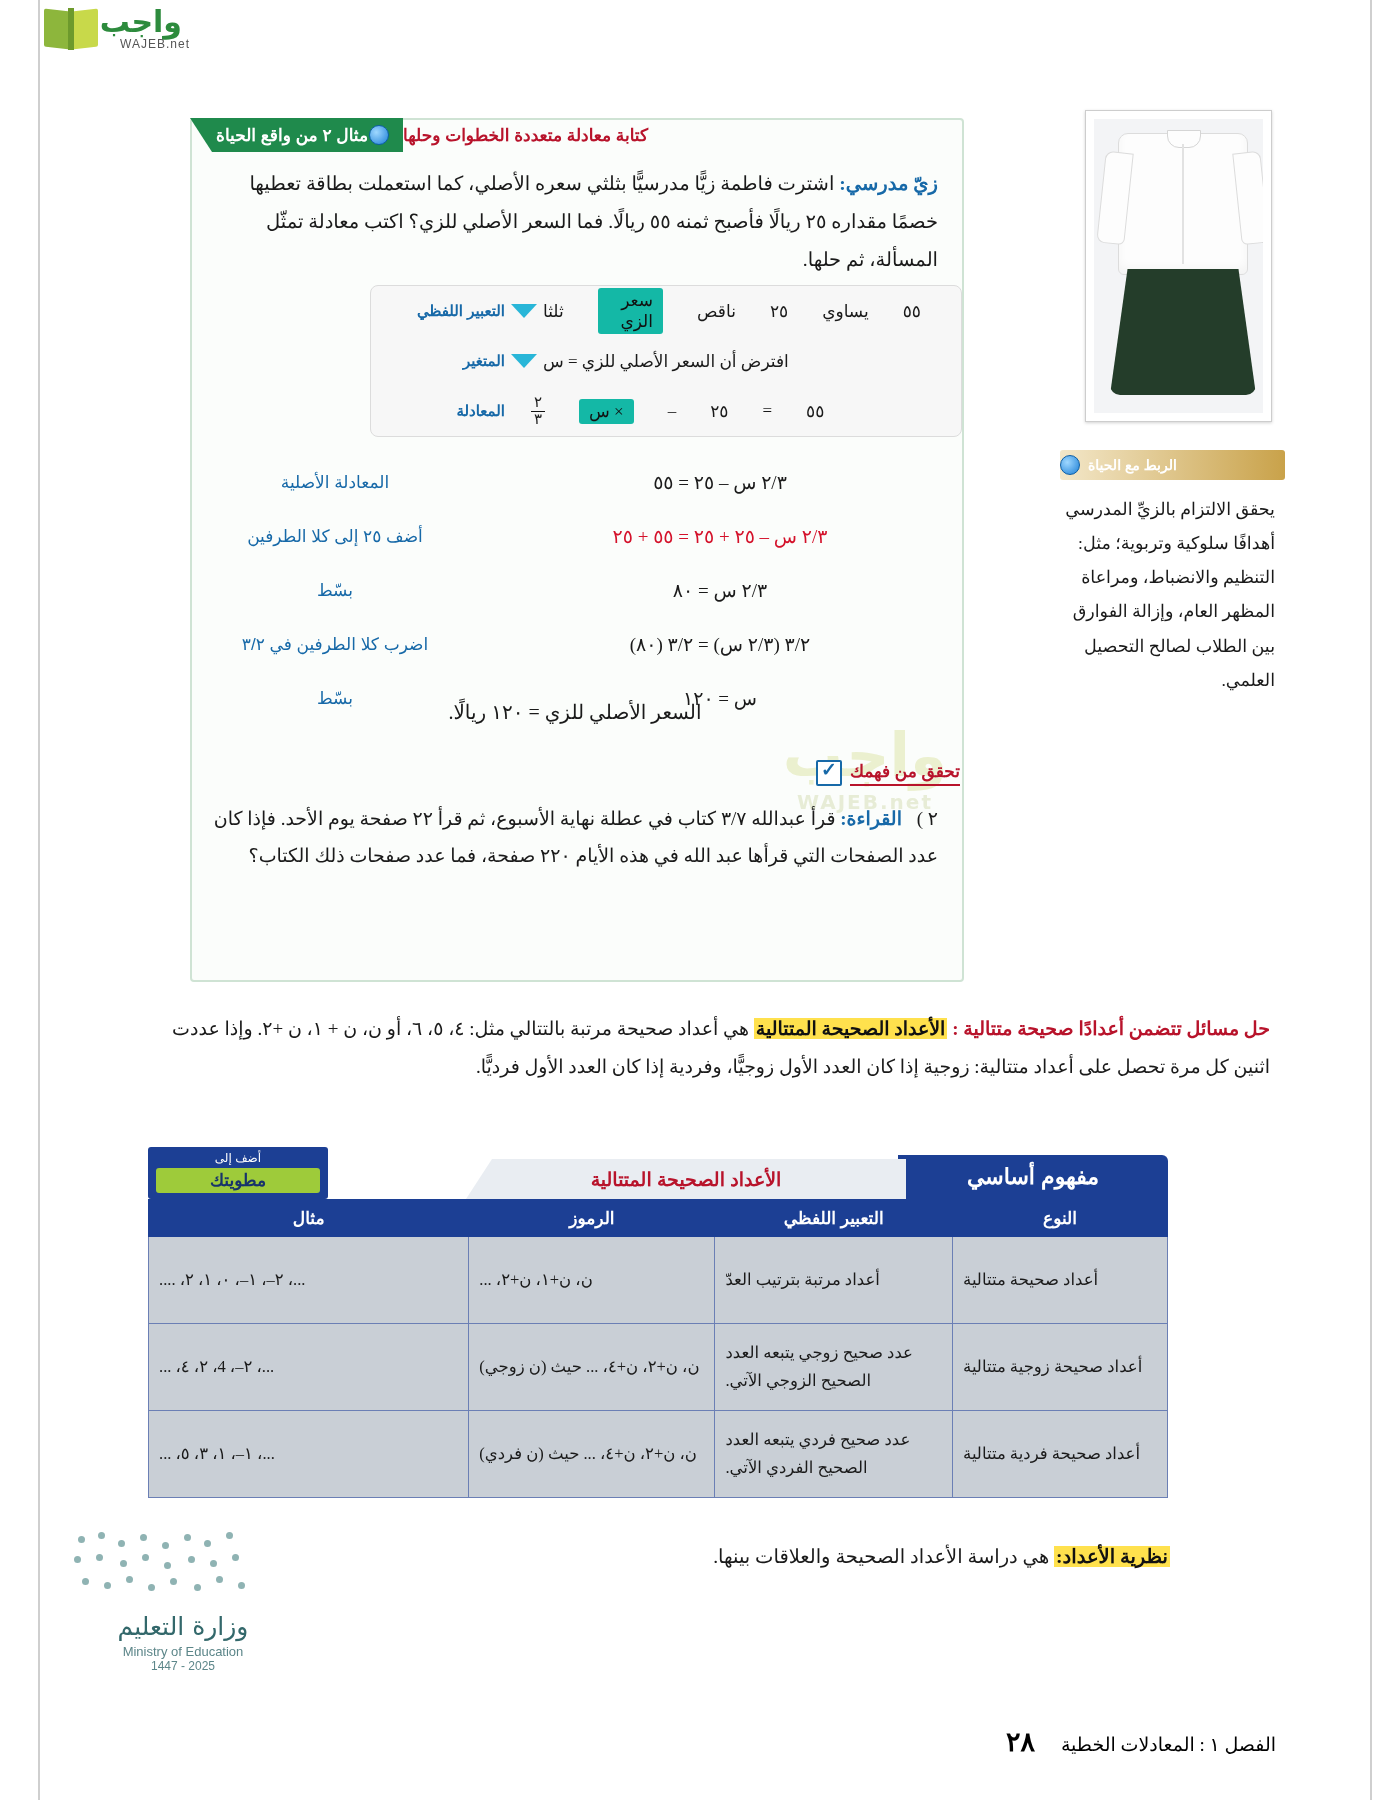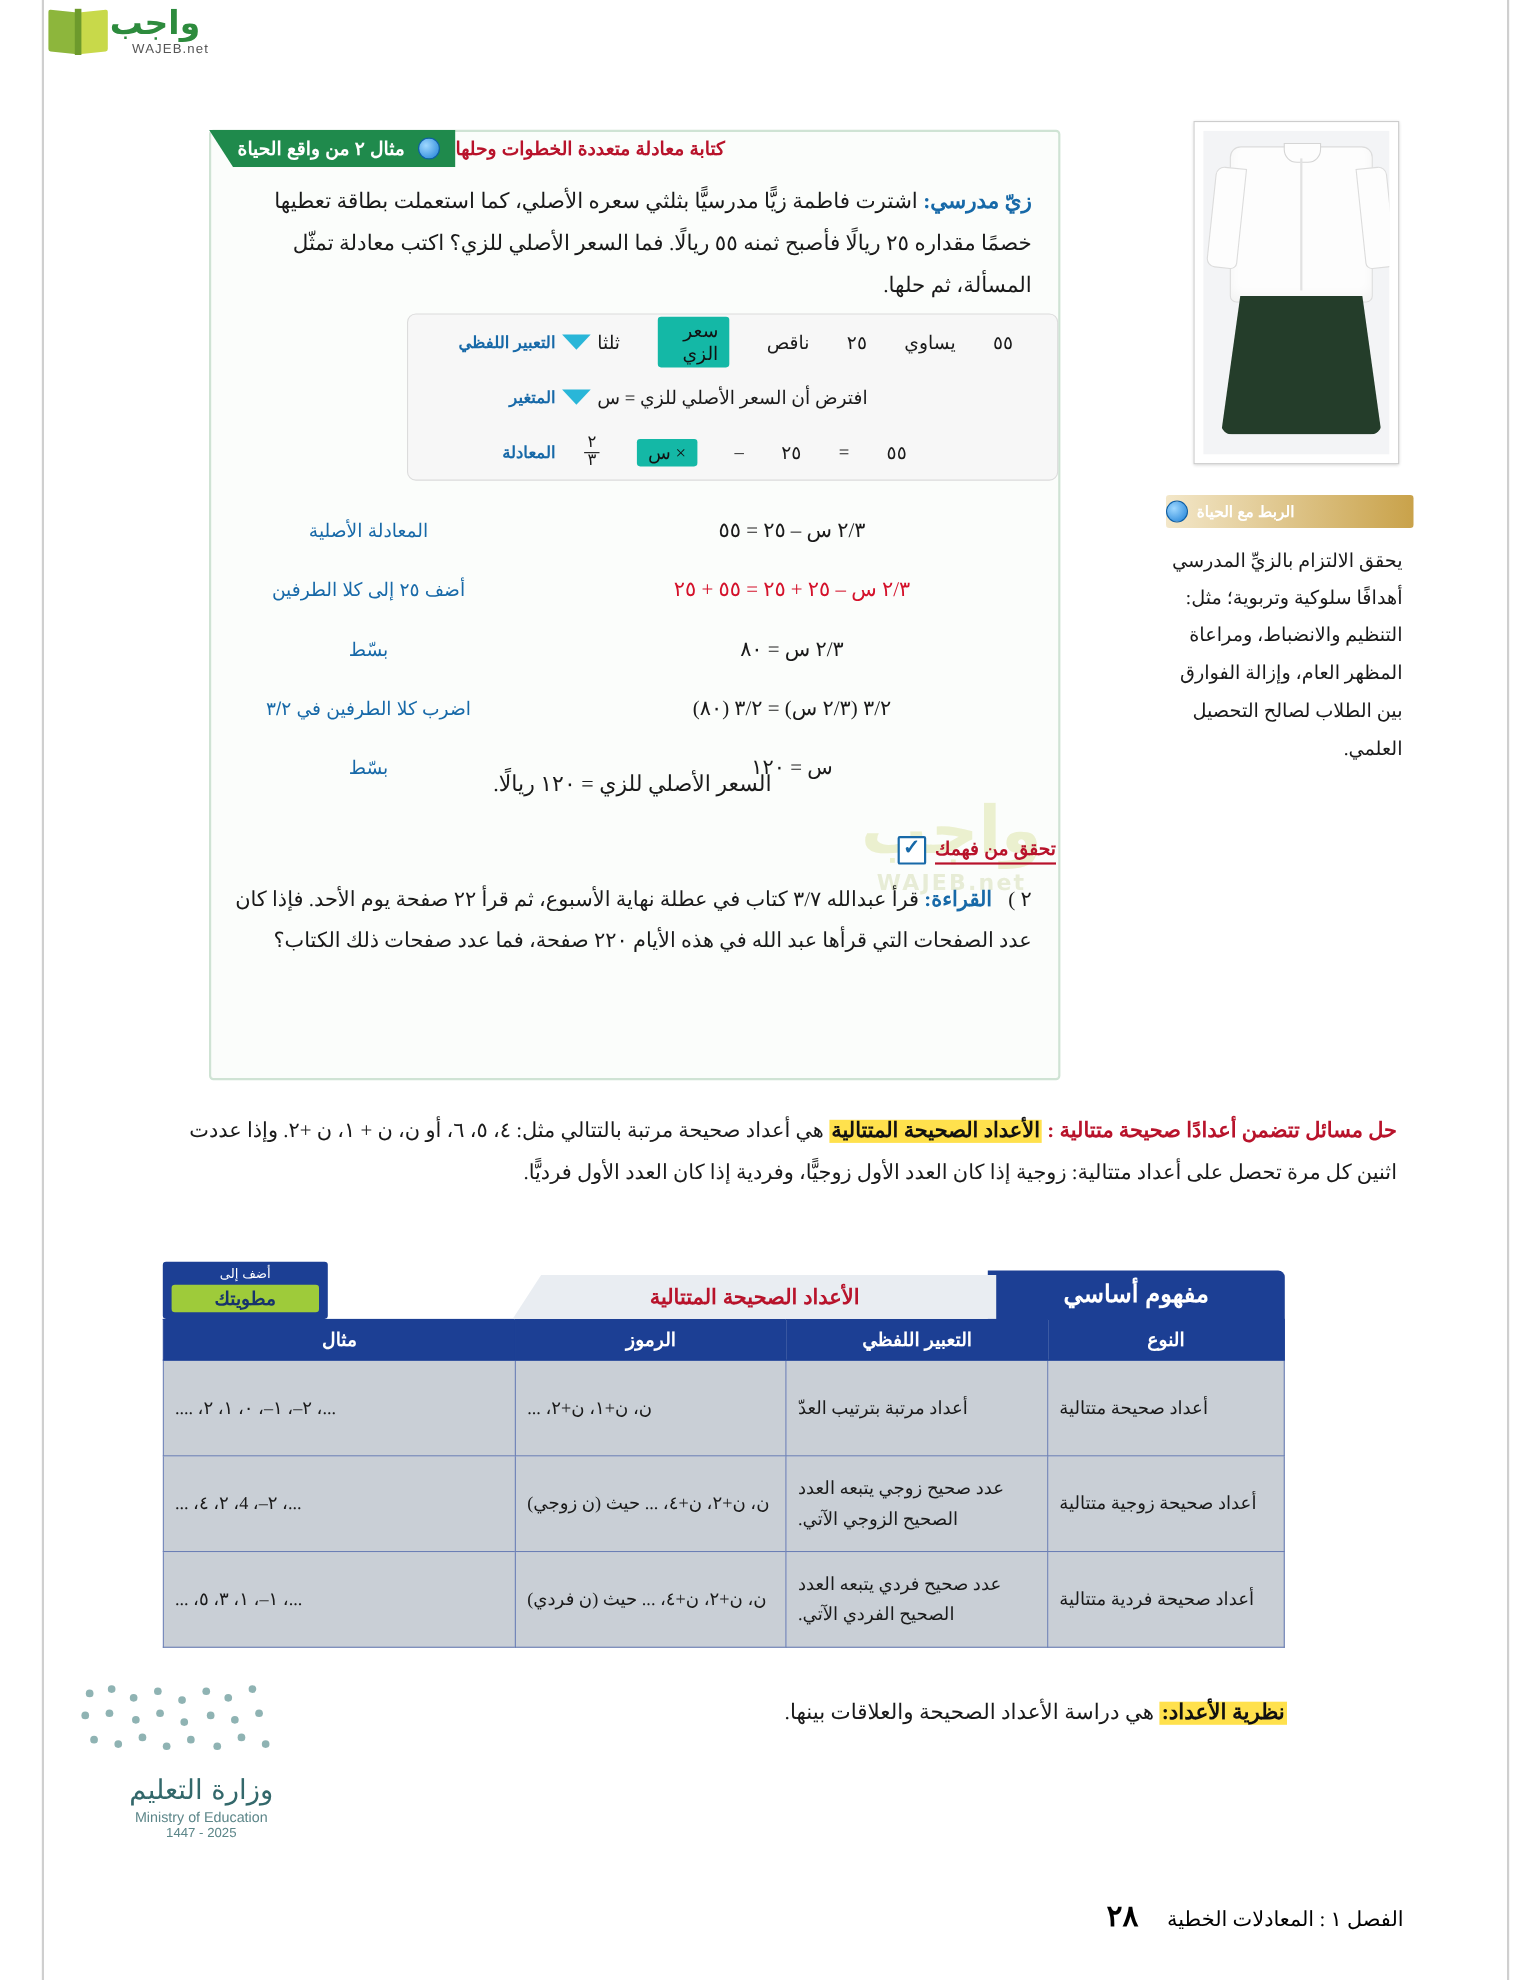--- a/index.html
+++ b/index.html
@@ -42,21 +42,21 @@
   .example-box{
     position:absolute;left:190px;top:118px;width:770px;height:860px;
     border:2px solid #cfe3d4;border-radius:4px;background:#fbfdfb;
   }
   .example-header{
     position:absolute;left:190px;top:118px;width:770px;height:34px;
     display:flex;flex-direction:row-reverse;align-items:center;
   }
   .hdr-green{
     background:#1f8a4c;color:#fff;height:34px;border-radius:0 0 0 0;
-    display:flex;align-items:center;gap:12px;padding:0 14px 0 26px;
+    display:flex;align-items:center;gap:1px;padding:0 14px 0 26px;
     font-family:"Liberation Sans", sans-serif;font-weight:bold;font-size:17px;
     clip-path:polygon(0 0,100% 0,100% 100%,22px 100%);
   }
   .globe-ico{
     width:18px;height:18px;border-radius:50%;
     background:radial-gradient(circle at 35% 35%,#9fd8ff,#1c7fd6);
     border:1px solid #0d5ea6;display:inline-block;
   }
   .hdr-title{
     color:#b8132b;font-family:"Liberation Sans", sans-serif;
@@ -169,21 +169,21 @@
     font-family:"Liberation Sans",sans-serif;font-weight:bold;font-size:22px;
     border-radius:0 6px 0 0;
   }
   .bc-sub-bar{
     position:absolute;right:262px;top:4px;width:440px;height:40px;background:#e9edf2;
     color:#b8132b;display:flex;align-items:center;justify-content:center;
     font-family:"Liberation Sans",sans-serif;font-weight:bold;font-size:19px;
     clip-path:polygon(26px 0,100% 0,100% 100%,0 100%);
   }
   .fold-tab{
-    position:absolute;left:0;top:-8px;width:150px;height:52px;background:#1c3f94;border-radius:3px;
+    position:absolute;left:0;top:-8px;width:180px;height:52px;background:#1c3f94;border-radius:3px;
     color:#fff;text-align:center;font-family:"Liberation Sans",sans-serif;
   }
   .fold-tab .t1{font-size:12px;padding-top:4px;}
   .fold-tab .t2{
     background:#9ecb3a;color:#17336b;font-weight:bold;font-size:17px;
     margin:3px 8px;border-radius:3px;padding:2px 0;
   }
   table.bc{
     border-collapse:collapse;width:1020px;margin-top:0;
     font-size:16.5px;

